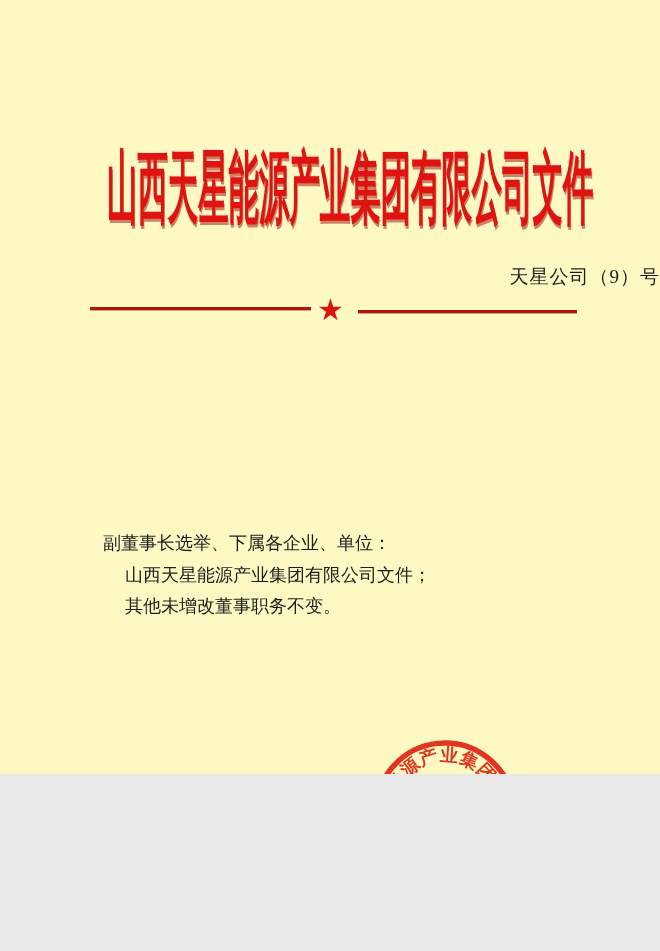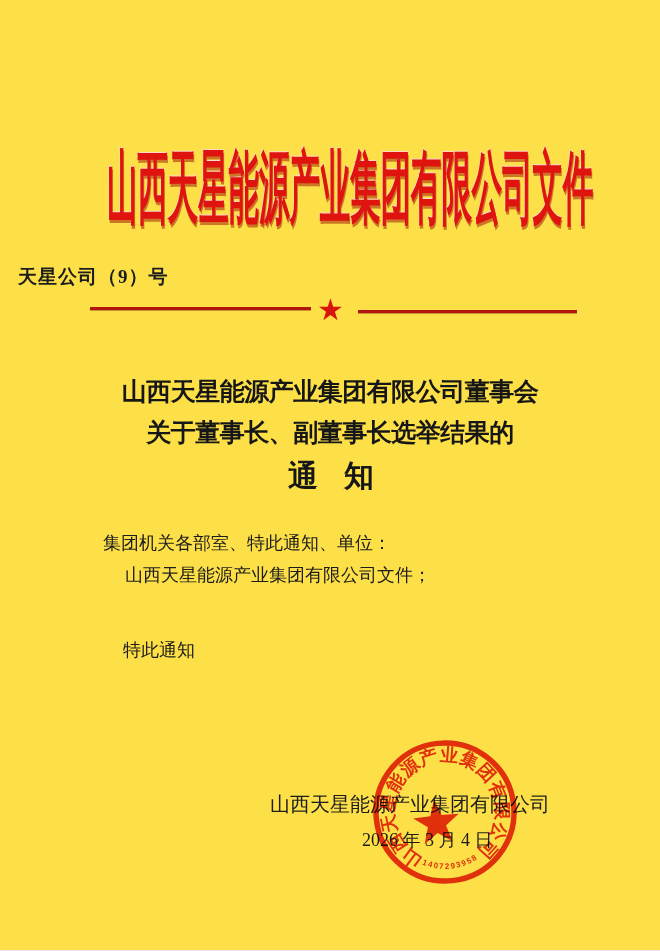--- a/index.html
+++ b/index.html
@@ -1,35 +1,35 @@
 <!DOCTYPE html>
 <html><head>
 <meta charset="utf-8">
 <style>
   html,body{margin:0;padding:0;background:#e8e8e8;}
   .page{
-    position:relative;width:660px;height:950px;margin:0 auto;
-    background:#fde047;overflow:hidden;
+    position:relative;width:660px;height:774px;margin:0 auto;
+    background:#fef9c3;overflow:hidden;
     font-family:"Liberation Serif","DejaVu Serif",serif;
     color:#1f1f1f;
   }
   
   .red-header{
     position:absolute;left:107px;top:146px;
     font-family:"Liberation Sans","DejaVu Sans",sans-serif;
     font-weight:900;font-size:80px;line-height:84px;white-space:nowrap;
     color:#e0140e;
     text-shadow:2px 3px 0 rgba(154,14,8,.5), -1px -1px 0 rgba(255,216,212,.9);
     transform:scaleX(.38);transform-origin:left top;
     letter-spacing:0;
   }
   
   .doc-number{
     position:absolute;left:0;right:0;top:264px;padding-left:18px;
-    text-align:left;font-size:19px;letter-spacing:1px;color:#1c1c1c;font-weight:bold;
+    text-align:right;font-size:19px;letter-spacing:1px;color:#1c1c1c;
   }
   
   .rule-left{position:absolute;left:90px;top:307px;width:221px;height:3px;
     background:#b2140e;box-shadow:0 1px 0 rgba(96,9,5,.35);}
   .rule-right{position:absolute;left:358px;top:310px;width:219px;height:3px;
     background:#b2140e;box-shadow:0 1px 0 rgba(96,9,5,.35);}
   .rule-star{position:absolute;left:317px;top:293px;font-size:30px;line-height:34px;
     color:#d8150d;font-family:"DejaVu Sans",sans-serif;}
   
   .title{position:absolute;left:0;right:0;top:371px;text-align:center;
@@ -58,30 +58,25 @@
 <div class="page">
 
   <div class="red-header">山西天星能源产业集团有限公司文件</div>
 
   <div class="doc-number">天星公司（9）号</div>
 
   <div class="rule-left"></div>
   <span class="rule-star">★</span>
   <div class="rule-right"></div>
 
-  <div class="title">
-    <div class="l12">山西天星能源产业集团有限公司董事会</div>
-    <div class="l12">关于董事长、副董事长选举结果的</div>
-    <div class="l3">通　知</div>
-  </div>
 
   <div class="body">
-    <p class="salutation">集团机关各部室、特此通知、单位：</p>
+    <p class="salutation">副董事长选举、下属各企业、单位：</p>
     <p class="item">山西天星能源产业集团有限公司文件；</p>
-    <p class="closing">特此通知</p>
+    <p class="item">其他未增改董事职务不变。</p>
   </div>
 
   <div class="sig-org">山西天星能源产业集团有限公司</div>
   <div class="sig-date">2026 年 3 月 4 日</div>
 
   <svg class="seal" viewBox="0 0 150 150" xmlns="http://www.w3.org/2000/svg">
     <defs>
       <path id="sealTextArc" d="M 48 118.2 A 51 51 0 0 1 75 24 A 51 51 0 0 1 102 118.2" fill="none"></path>
       <path id="sealSerialArc" d="M 31.3 111.6 A 57 57 0 0 0 75 132 A 57 57 0 0 0 118.7 111.6" fill="none"></path>
     </defs>

